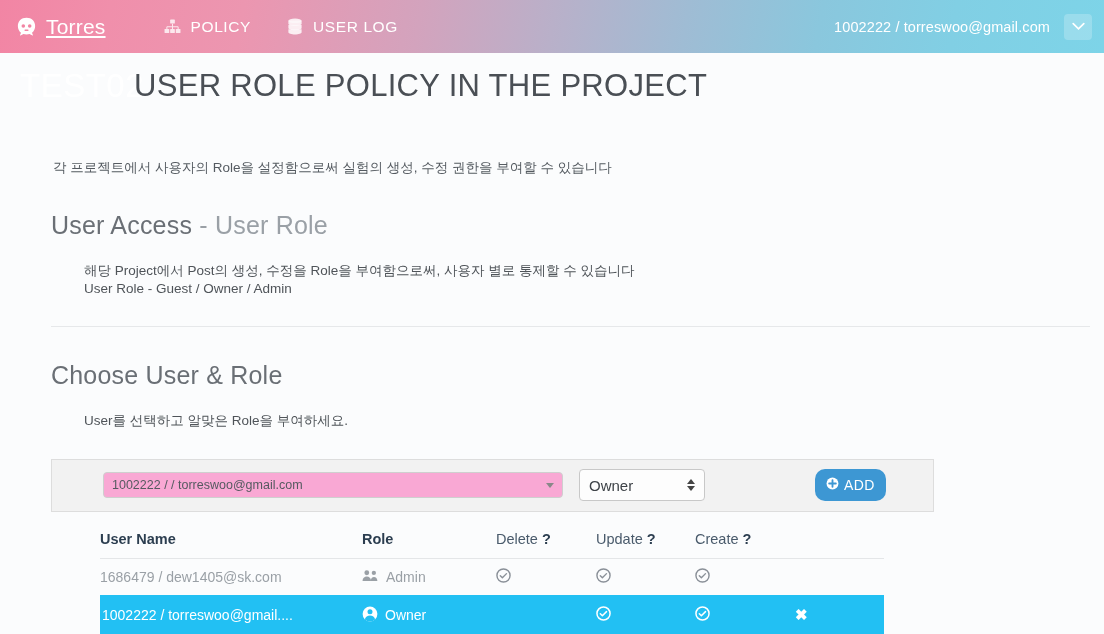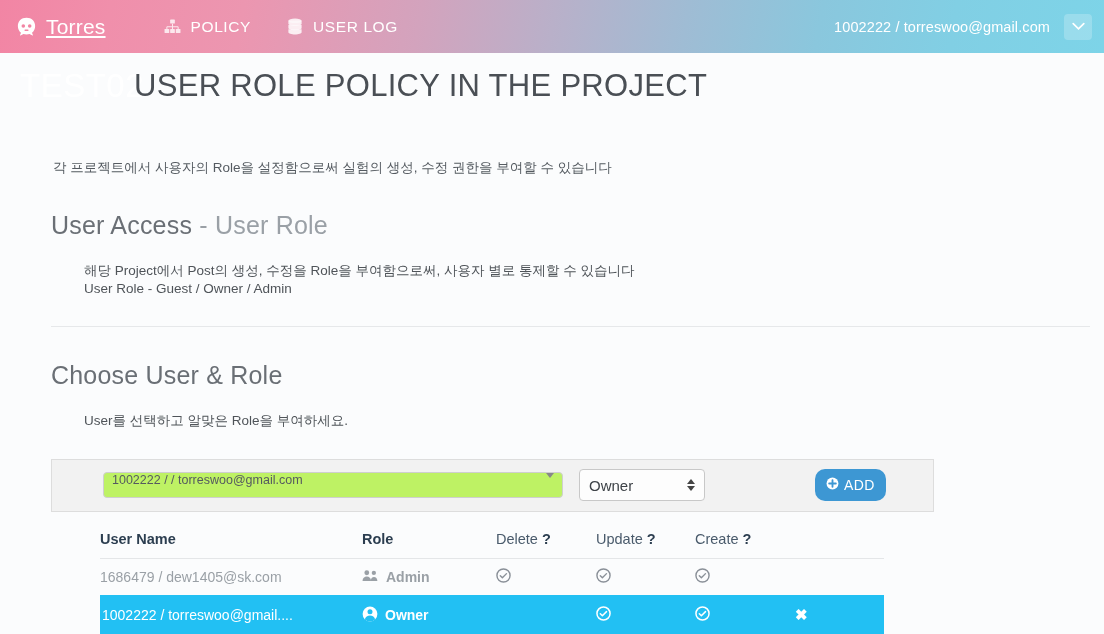--- a/index.html
+++ b/index.html
@@ -124,24 +124,24 @@
     background: #f2f2f2;
     border: 1px solid #dddddd;
     display: flex;
     align-items: center;
     padding: 0 9px;
   }
   .user-select {
     margin-left: 42px;
     width: 460px;
     height: 26px;
-    background: #bef264;
+    background: #f9a8d4;
     border: 1px solid #cfcfcf;
     border-radius: 4px;
-    display: flex; align-items: flex-start;
+    display: flex; align-items: center;
     padding: 0 8px;
     font-size: 12.5px;
     color: #555a60;
     cursor: pointer;
     position: relative;
   }
   .user-select .val { flex: 1; overflow:hidden; white-space:nowrap; }
   .user-select .caret {
     width: 0; height: 0;
     border-left: 4px solid transparent;
@@ -217,21 +217,21 @@
   .c-act  { width: 89px; }
 
   .tbl tr.hl td {
     background: #22c0f3;
     color: #ffffff;
     border-top: none;
     padding: 11px 0;
   }
   .tbl tr.hl td:first-child { padding-left: 2px; }
 
-  .role-cell { display: flex; align-items: center; gap: 7px; font-weight: bold; }
+  .role-cell { display: flex; align-items: center; gap: 7px; }
   .chk { display: inline-flex; }
   .xmark { font-size: 15px; font-weight: bold; color:#ffffff; }
   .txt-trunc { display:block; width: 258px; overflow:hidden; white-space:nowrap; }
 </style>
 </head>
 <body>
 
 <div class="navbar">
   <a class="brand" href="#">
     <span class="glyph">

